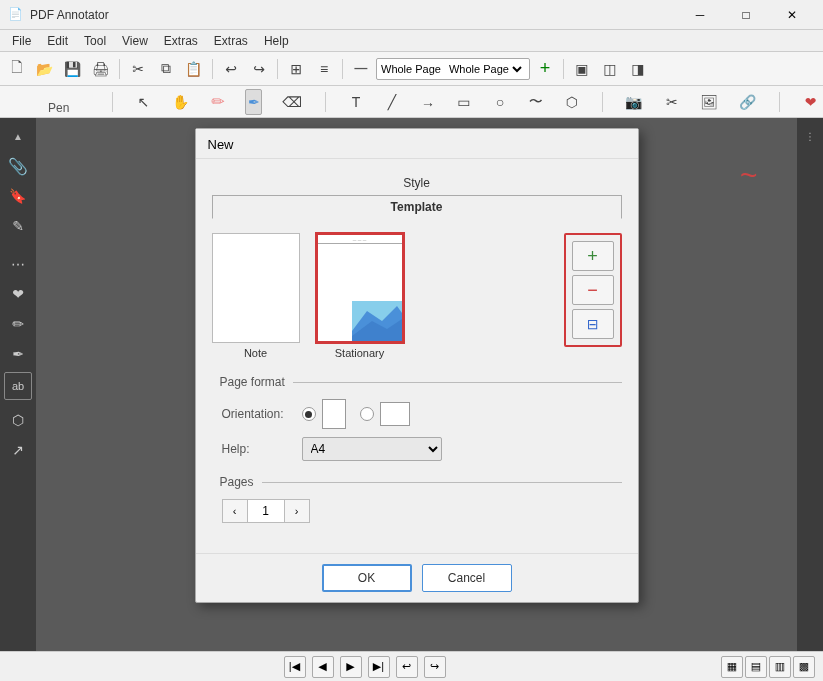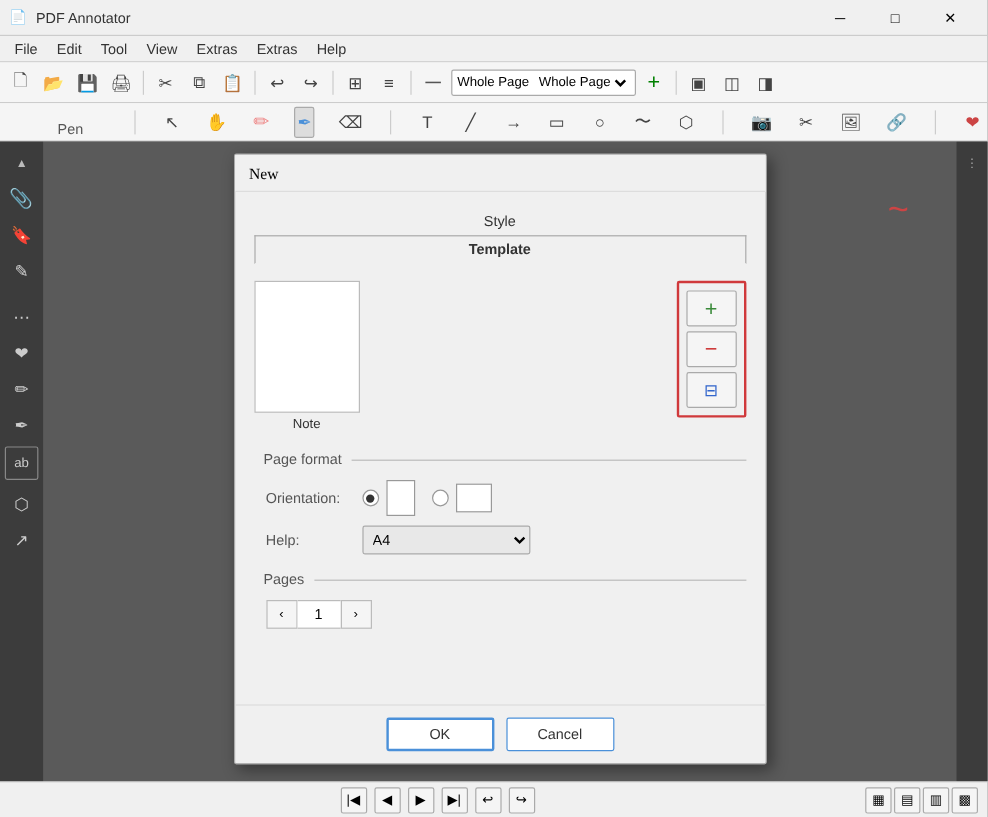--- a/index.html
+++ b/index.html
@@ -179,21 +179,20 @@
       border-radius: 2px;
     }
     .dialog-titlebar {
       background: #f0f0f0;
       padding: 8px 12px 6px;
       font-size: 13px;
       font-weight: normal;
       border-bottom: 1px solid #ddd;
       display: flex;
       align-items: center;
-      font-family: Liberation Serif, serif;
     }
     .dialog-body {
       padding: 12px 16px 16px;
     }
 
     
     .section-header {
       display: flex;
       align-items: center;
       margin-bottom: 10px;
@@ -377,21 +376,20 @@
       font-size: 12px;
     }
 
     
     .dialog-footer {
       display: flex;
       justify-content: center;
       gap: 10px;
       padding: 10px 16px;
       border-top: 1px solid #ddd;
-      margin-top: 33px;
     }
     .dlg-btn {
       width: 90px; height: 28px;
       border: 1px solid #4a90d9;
       border-radius: 2px;
       cursor: pointer;
       font-size: 12px;
       background: white;
       color: #333;
     }
@@ -536,20 +534,38 @@
 
           <div class="template-grid">
 
             <div class="template-item">
               <div class="template-thumb">
                 
               </div>
               <span class="template-label">Note</span>
             </div>
 
+            <div class="template-item">
+              <div class="template-thumb selected">
+                <div style="width:100%;height:100%;position:relative;overflow:hidden;">
+
+                  <div style="position:absolute;top:8px;left:0;right:0;height:1px;background:#aaa;"></div>
+                  <div style="position:absolute;top:2px;left:0;right:0;text-align:center;font-size:5px;color:#999;">─ ─ ─</div>
+
+                  <div style="position:absolute;bottom:0;right:0;width:50px;height:40px;overflow:hidden;">
+                    <svg width="50" height="40" viewBox="0 0 50 40">
+                      <rect x="0" y="0" width="50" height="40" fill="#87ceeb"></rect>
+                      <polygon points="0,30 15,10 30,20 45,5 50,12 50,40 0,40" fill="#4a90d9"></polygon>
+                      <polygon points="0,35 20,20 35,28 50,18 50,40 0,40" fill="#3a7bc8" opacity="0.7"></polygon>
+                    </svg>
+                  </div>
+                </div>
+              </div>
+              <span class="template-label">Stationary</span>
+            </div>
 
             <div style="flex:1;"></div>
 
             <div class="action-btns">
               <button class="action-btn green">+</button>
               <button class="action-btn red">−</button>
               <button class="action-btn blue" style="font-size:14px;">⊟</button>
             </div>
           </div>
 

